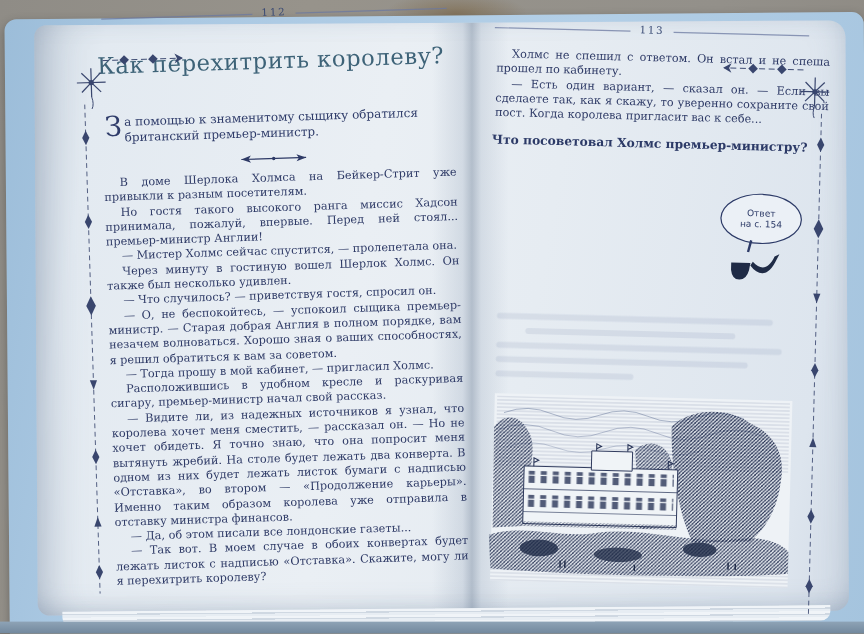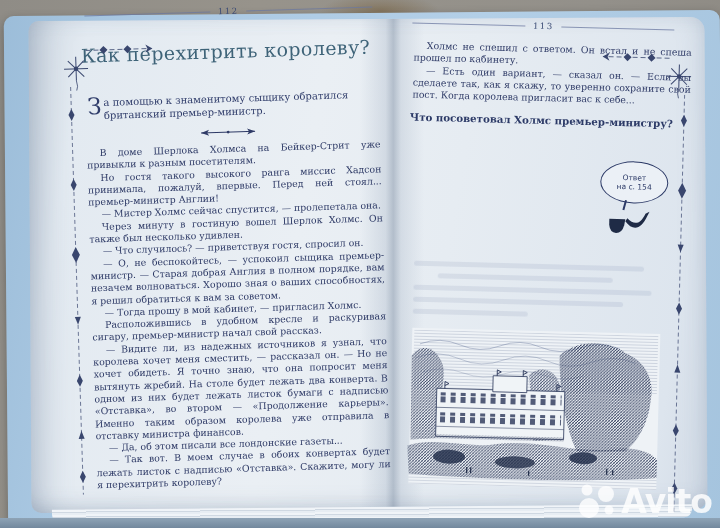--- a/index.html
+++ b/index.html
@@ -225,24 +225,13 @@
       <rect x="28" y="108" width="128" height="4" fill="url(#hDark)" opacity=".6"></rect>
       <path d="M0,120 C30,110 60,122 90,116 C130,110 170,124 210,118 C230,115 246,122 250,128 L250,146 C200,152 60,152 2,148 Z" fill="url(#hDark)" opacity="0.92"></path>
       <ellipse cx="42" cy="130" rx="16" ry="7" fill="#1d2946" opacity=".8"></ellipse>
       <ellipse cx="108" cy="134" rx="20" ry="6" fill="#1d2946" opacity=".75"></ellipse>
       <ellipse cx="176" cy="128" rx="14" ry="6" fill="#1d2946" opacity=".8"></ellipse>
       <path d="M60,140 v6 M64,140 v6 M122,142 v5 M200,138 v6 M206,139 v5" stroke="#1d2946" stroke-width="1.2"></path>
       <rect x="2" y="148" width="248" height="10" fill="url(#hLight)" opacity=".4"></rect>
     </svg>
   </div>
 
-  <div class="watermark">
-    <svg width="40" height="42" viewBox="0 0 40 42">
-      <g fill="#ffffff" opacity="0.92">
-        <circle cx="10" cy="10" r="5.5"></circle>
-        <circle cx="12" cy="28" r="10"></circle>
-        <circle cx="29" cy="14" r="8"></circle>
-        <circle cx="32" cy="30" r="4.5"></circle>
-      </g>
-    </svg>
-    <span class="wm-text">Avito</span>
-  </div>
 </div>
 
 </body></html>

